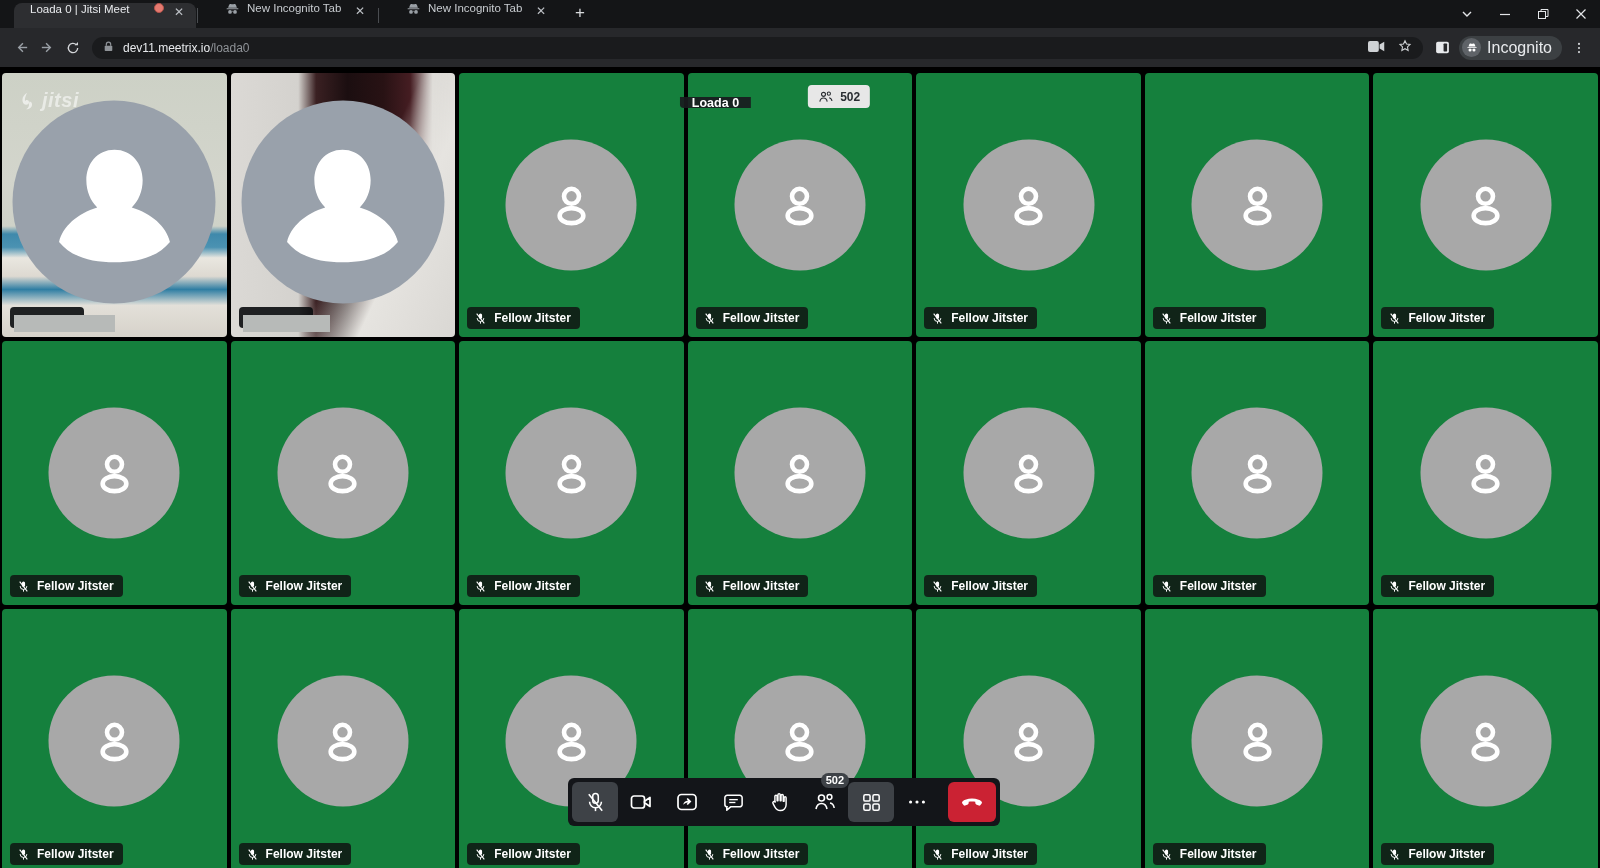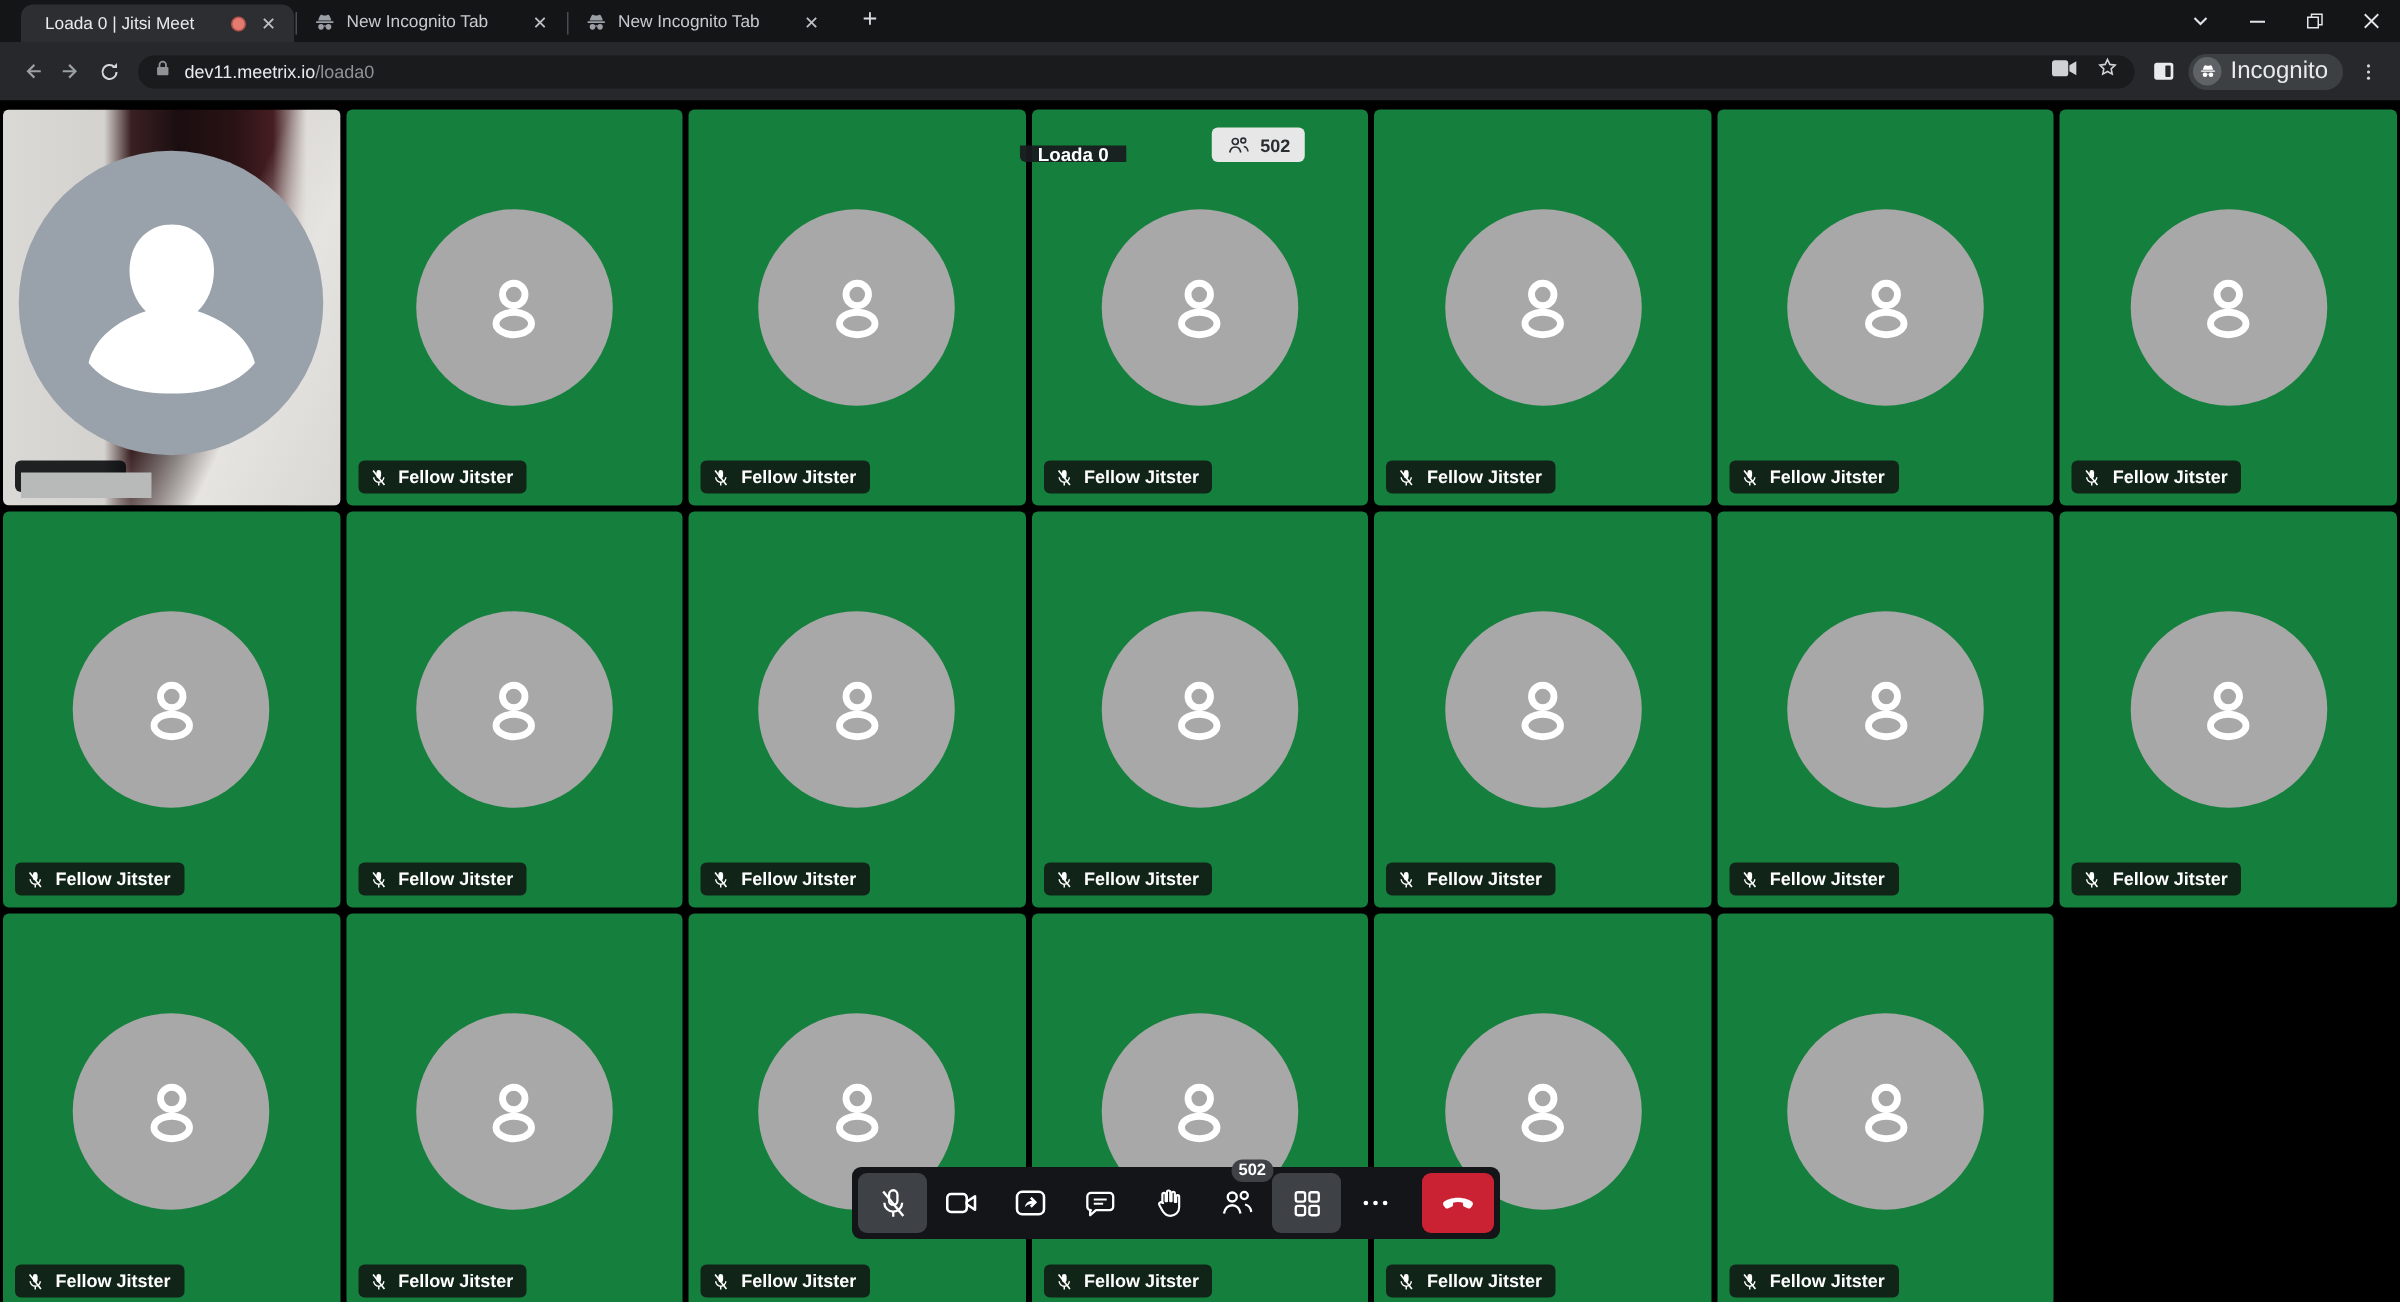--- a/index.html
+++ b/index.html
@@ -2,24 +2,24 @@
 <html><head>
 <meta charset="utf-8">
 <style>
   * { margin:0; padding:0; box-sizing:border-box; }
   html,body { width:1600px; height:868px; overflow:hidden; background:#000;
     font-family:"Liberation Sans", sans-serif; }
 
   
   .titlebar { height:28px; background:#141517; display:flex; align-items:flex-end; }
   .tabstrip { display:flex; align-items:flex-end; flex:1; height:28px; padding-left:14px; }
-  .tab { display:flex; align-items:center; height:26px; font-size:11.5px; color:#c7cbcf;margin-top:48px; }
+  .tab { display:flex; align-items:flex-start; height:26px; font-size:11.5px; color:#c7cbcf;margin-top:48px; }
   .tab.active { background:#2d2e31; border-radius:8px 8px 0 0; height:25px; color:#e8eaed;
     padding:0 8px 0 16px; width:182px; }
-  .tab.inactive { padding:0 8px 0 10px; width:178px; }
+  .tab.inactive { padding:0 8px 0 26px; width:178px; }
   .tab-title { flex:1; white-space:nowrap; overflow:hidden; }
   .rec-dot { width:10px; height:10px; border-radius:50%; background:#e57a70;
     border:1.5px solid #b6544c; margin:0 6px; flex:none; }
   .tab-close { color:#bdc1c6; font-size:12px; width:18px; height:18px; display:flex;
     align-items:center; justify-content:center; border-radius:50%; flex:none; }
   .tab-fav { margin-right:7px; color:#9aa0a6; flex:none; display:flex; }
   .tab-div { width:1px; height:15px; background:#4a4d51; margin:0 1px 5px 1px; flex:none; }
   .newtab-btn { color:#d8dadd; font-size:17px; margin:0 0 3px 10px; width:24px; height:24px;
     display:flex; align-items:center; justify-content:center; border-radius:50%; }
   .win-controls { display:flex; align-items:center; height:28px; margin-left:auto; }
@@ -223,20 +223,35 @@
     <svg width="14" height="14" viewBox="0 0 24 24">
         <circle cx="12" cy="5" r="1.8" fill="#d4d6d9"></circle>
         <circle cx="12" cy="12" r="1.8" fill="#d4d6d9"></circle>
         <circle cx="12" cy="19" r="1.8" fill="#d4d6d9"></circle>
       </svg>
   </div>
 </div>
 
 <div class="stage">
   <div class="grid">
+      <div class="tile video-1">
+    <div class="watermark">
+      <svg width="22" height="22" viewBox="0 0 24 24">
+            <path d="M12 3c-3 2-5 4.5-5 8 0 3 1.8 5.2 4.2 5.2 1.8 0 3-1.2 3-2.8 0-1.4-1-2.4-2.3-2.4-.9 0-1.6.5-1.9 1.2-.2-.5-.3-1-.3-1.6 0-2.6 1.4-4.8 2.3-7.6zM14 15.5c.4 2.2-.6 4.3-3 5.5 3.8 0 6.5-2.3 6.5-5.3 0-1.8-1.2-3.2-2.8-3.2z" fill="rgba(255,255,255,.6)"></path>
+          </svg>
+      <span>jitsi</span>
+    </div>
+    <div class="avatar-circle">
+      <svg width="176" height="176" viewBox="0 0 100 100">
+            <path d="M50 20c-9.8 0-16 7.8-16 17.4 0 6.2 2.4 11.9 6.2 15.4-11.2 3.5-19.6 10.6-21.7 19.6C25.3 80.8 36.8 84 50 84s24.7-3.2 31.5-11.6c-2.1-9-10.5-16.1-21.7-19.6 3.8-3.5 6.2-9.2 6.2-15.4C66 27.8 59.8 20 50 20z" fill="#fff"></path>
+          </svg>
+    </div>
+    <div class="redact-pill"></div>
+    <div class="redact-block"></div>
+  </div>
       <div class="tile video-2">
 
     <div class="avatar-circle">
       <svg width="176" height="176" viewBox="0 0 100 100">
             <path d="M50 20c-9.8 0-16 7.8-16 17.4 0 6.2 2.4 11.9 6.2 15.4-11.2 3.5-19.6 10.6-21.7 19.6C25.3 80.8 36.8 84 50 84s24.7-3.2 31.5-11.6c-2.1-9-10.5-16.1-21.7-19.6 3.8-3.5 6.2-9.2 6.2-15.4C66 27.8 59.8 20 50 20z" fill="#fff"></path>
           </svg>
     </div>
     <div class="redact-pill"></div>
     <div class="redact-block"></div>
   </div>

